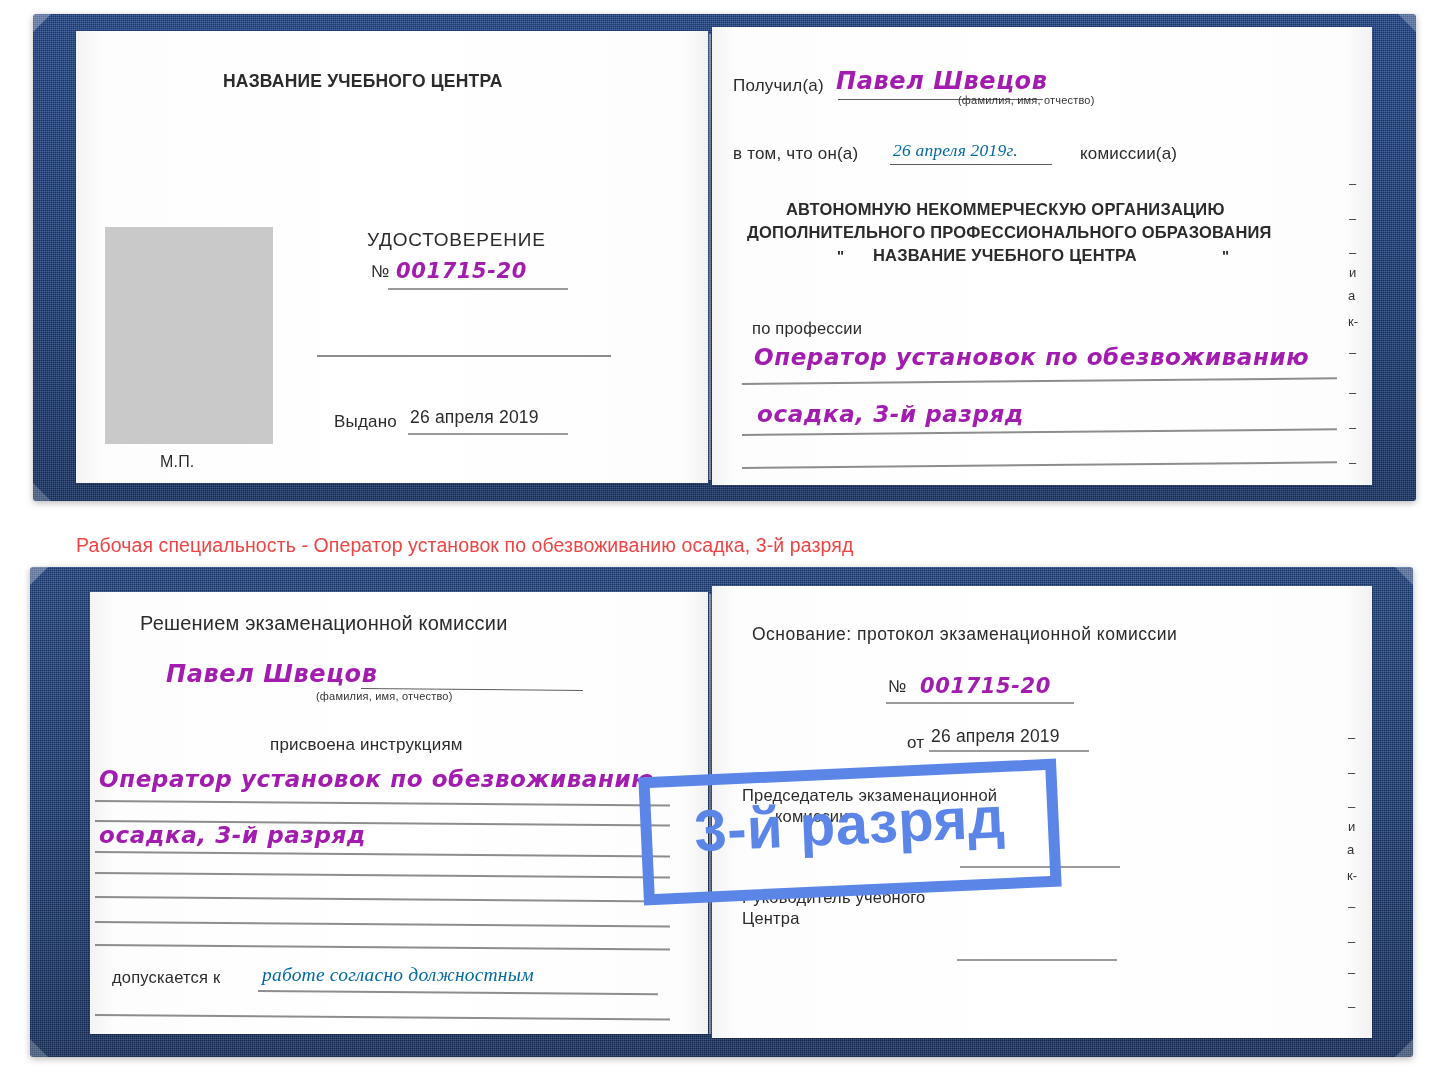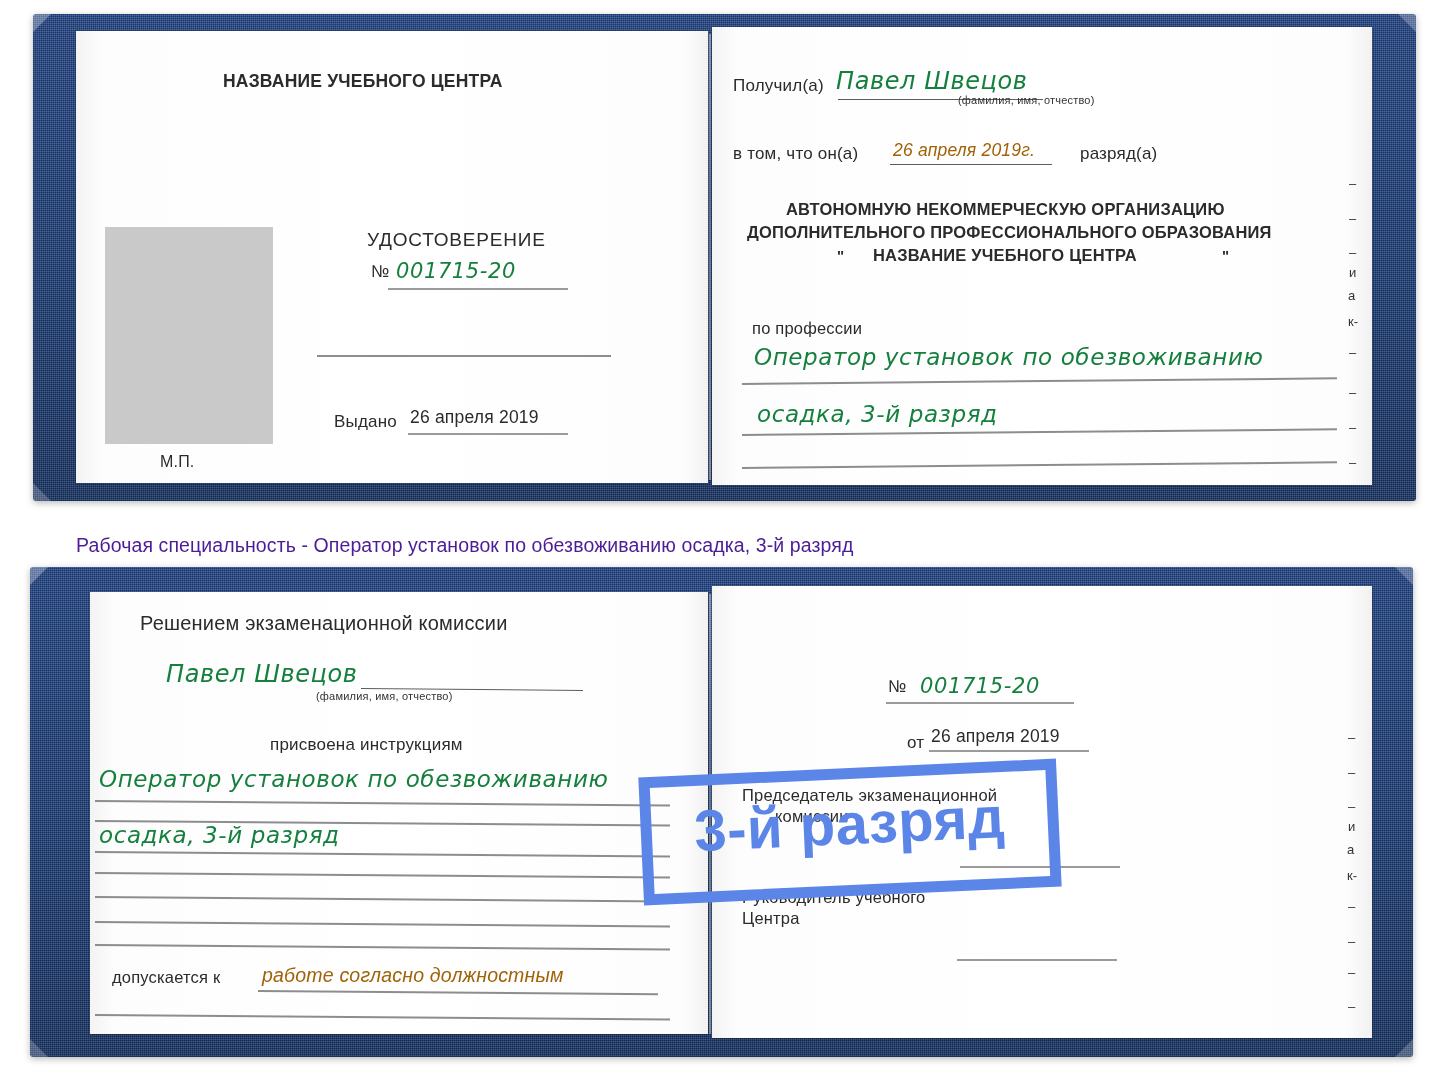--- a/index.html
+++ b/index.html
@@ -24,42 +24,42 @@
   .leaf{position:absolute;background:#fefefe;box-shadow:0 1px 3px rgba(0,0,0,.20);}
   .leaf.shadowed{background:linear-gradient(90deg,#f3f3f3 0%,#fdfdfd 4%,#ffffff 50%,#fdfdfd 96%,#f1f1f1 100%);}
 
   
   .gutter{position:absolute;width:2px;background:linear-gradient(180deg,#9aa0aa,#6c7480 35%,#8e959f 100%);opacity:.85;}
 
   
   .t{position:absolute;color:#2b2b2b;white-space:pre;letter-spacing:.2px;}
   .bold{font-weight:bold;}
   .tiny{font-size:11px;color:#333;}
-  .hand{color:#15803d;font-family:"DejaVu Sans",sans-serif;font-style:italic;font-weight:400;letter-spacing:.6px;}
-  .hand-serif{color:#a16207;font-family:Liberation Sans, sans-serif;font-style:italic;}
+  .hand{color:#a21caf;font-family:"DejaVu Sans",sans-serif;font-style:italic;font-weight:700;letter-spacing:.6px;}
+  .hand-serif{color:#0369a1;font-family:Liberation Serif, serif;font-style:italic;}
 
   
   .rule{position:absolute;height:2px;background:#9b9b9b;}
   .rule.thin{height:1.5px;background:#8d8d8d;}
   .rule.dark{background:#5d5d5d;height:1.3px;}
 
   
   .photo{position:absolute;background:#c9c9c9;}
 
   
   .frag{position:absolute;color:#333;font-size:13px;}
 
   
   .badge{position:absolute;transform:rotate(-2.6deg);}
   .badge .bx{position:absolute;left:0;top:0;width:418px;height:128px;border:11px solid #5b86e8;box-sizing:border-box;}
   .badge .bt{position:absolute;left:0;top:22px;width:418px;text-align:center;color:#5b86e8;
              font-size:58px;font-weight:bold;letter-spacing:.5px;font-family:"Liberation Sans",sans-serif;}
 
   
-  .caption{position:absolute;color:#4c1d95;font-size:19.5px;letter-spacing:.1px;}
+  .caption{position:absolute;color:#ef4444;font-size:19.5px;letter-spacing:.1px;}
 </style>
 </head>
 <body>
 
 <div class="page">
 
   <div class="book b1">
     <div class="corner" style="left:0;top:0;border-left:18px solid rgba(255,255,255,.30);border-bottom:18px solid transparent;"></div>
     <div class="corner" style="right:0;top:0;border-right:18px solid rgba(255,255,255,.25);border-bottom:18px solid transparent;"></div>
     <div class="corner" style="left:0;bottom:0;border-left:18px solid rgba(255,255,255,.22);border-top:18px solid transparent;"></div>
@@ -89,21 +89,21 @@
   <div class="t" style="left:160px;top:453px;font-size:16px;">М.П.</div>
 
   <div class="t" style="left:733px;top:76px;font-size:17px;text-align:right;">Получил(а)</div>
   <div class="t hand" style="left:836px;top:67px;font-size:24px;">Павел Швецов</div>
   <div class="rule dark" style="left:838px;top:99px;width:205px;"></div>
   <div class="t tiny" style="left:958px;top:94px;">(фамилия, имя, отчество)</div>
 
   <div class="t" style="left:733px;top:144px;font-size:17px;">в том, что он(а)</div>
   <div class="t hand-serif" style="left:893px;top:140px;font-size:17.5px;">26 апреля 2019г.</div>
   <div class="rule dark" style="left:890px;top:164px;width:162px;"></div>
-  <div class="t" style="left:1080px;top:144px;font-size:17px;">разряд(а)</div>
+  <div class="t" style="left:1080px;top:144px;font-size:17px;">комиссии(а)</div>
 
   <div class="t bold" style="left:747px;top:223px;font-size:16.5px;">ДОПОЛНИТЕЛЬНОГО ПРОФЕССИОНАЛЬНОГО ОБРАЗОВАНИЯ</div>
   <div class="t bold" style="left:786px;top:200px;font-size:16.5px;">АВТОНОМНУЮ НЕКОММЕРЧЕСКУЮ ОРГАНИЗАЦИЮ</div>
   <div class="t bold" style="left:837px;top:247px;font-size:15px;">"</div>
   <div class="t bold" style="left:873px;top:246px;font-size:16.5px;">НАЗВАНИЕ УЧЕБНОГО ЦЕНТРА</div>
   <div class="t bold" style="left:1222px;top:247px;font-size:15px;">"</div>
 
   <div class="t" style="left:752px;top:319px;font-size:16.5px;">по профессии</div>
   <div class="t hand" style="left:754px;top:344px;font-size:23px;">Оператор установок по обезвоживанию</div>
   <div class="rule thin" style="left:742px;top:383px;width:595px;transform:rotate(-0.55deg);transform-origin:left center;"></div>
@@ -151,20 +151,21 @@
   <div class="rule thin" style="left:95px;top:872px;width:575px;transform:rotate(0.45deg);transform-origin:left center;"></div>
   <div class="rule thin" style="left:95px;top:896px;width:575px;transform:rotate(0.45deg);transform-origin:left center;"></div>
   <div class="rule thin" style="left:95px;top:921px;width:575px;transform:rotate(0.45deg);transform-origin:left center;"></div>
   <div class="rule thin" style="left:95px;top:944px;width:575px;transform:rotate(0.45deg);transform-origin:left center;"></div>
 
   <div class="t" style="left:112px;top:968px;font-size:16.5px;">допускается к</div>
   <div class="t hand-serif" style="left:262px;top:964px;font-size:19.5px;">работе согласно должностным</div>
   <div class="rule thin" style="left:258px;top:990px;width:400px;transform:rotate(0.45deg);transform-origin:left center;"></div>
   <div class="rule thin" style="left:95px;top:1014px;width:575px;transform:rotate(0.45deg);transform-origin:left center;"></div>
 
+  <div class="t" style="left:752px;top:624px;font-size:17.5px;letter-spacing:.5px;">Основание: протокол экзаменационной комиссии</div>
 
   <div class="t" style="left:888px;top:677px;font-size:17px;">№</div>
   <div class="t hand" style="left:920px;top:674px;font-size:21px;">001715-20</div>
   <div class="rule" style="left:886px;top:702px;width:188px;"></div>
 
   <div class="t" style="left:907px;top:733px;font-size:17px;">от</div>
   <div class="t" style="left:931px;top:726px;font-size:17.5px;">26 апреля 2019</div>
   <div class="rule" style="left:929px;top:750px;width:160px;"></div>
 
   <div class="t" style="left:742px;top:786px;font-size:16.5px;">Председатель экзаменационной</div>

